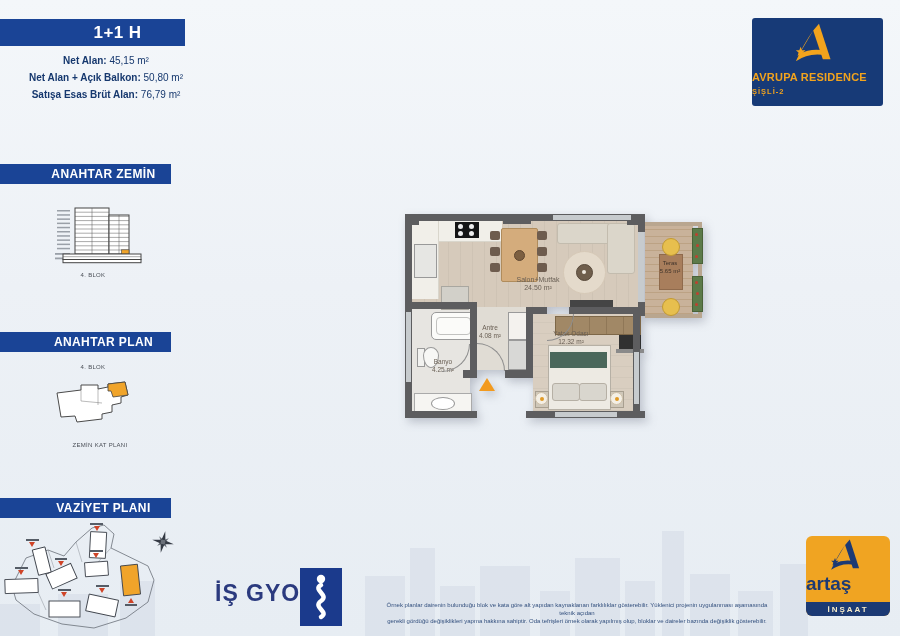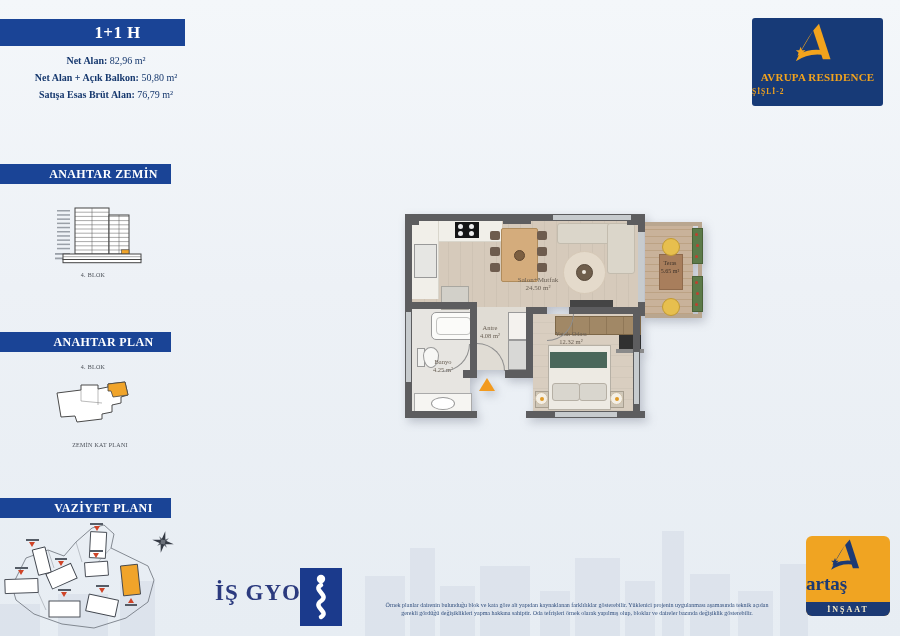--- a/index.html
+++ b/index.html
@@ -1,18 +1,18 @@
 <!DOCTYPE html>
 <html><head>
 <meta charset="utf-8">
 <style>
   html,body{margin:0;padding:0;background:#dfe5ec;}
   #canvas{position:relative;width:900px;height:636px;overflow:hidden;
     background:linear-gradient(180deg,#f4f7fa 0%,#edf1f6 45%,#e7edf3 100%);
-    font-family:Liberation Serif, serif;}
+    font-family:Liberation Sans, sans-serif;}
   .abs{position:absolute;}
   .bar{position:absolute;left:0;background:#1a4496;color:#fff;font-weight:bold;
     display:flex;align-items:center;justify-content:center;letter-spacing:.4px;}
   .areas{position:absolute;left:0;top:52px;width:212px;text-align:center;
     font-size:10px;color:#16386e;line-height:17px;}
   .areas b{font-weight:bold;}
   .cap{position:absolute;text-align:center;font-size:6px;color:#4a4f57;letter-spacing:.3px;}
   .wall{position:absolute;background:#5d5d5f;z-index:4;}
   .win{position:absolute;background:#c7cbce;z-index:5;}
   .floor{position:absolute;z-index:1;}
@@ -45,21 +45,21 @@
   <div class="sky" style="left:540px;bottom:0;width:30px;height:45px"></div>
   <div class="sky" style="left:575px;bottom:0;width:45px;height:78px"></div>
   <div class="sky" style="left:625px;bottom:0;width:30px;height:55px"></div>
   <div class="sky" style="left:662px;bottom:0;width:22px;height:105px"></div>
   <div class="sky" style="left:690px;bottom:0;width:40px;height:62px"></div>
   <div class="sky" style="left:738px;bottom:0;width:35px;height:45px"></div>
   <div class="sky" style="left:780px;bottom:0;width:28px;height:72px"></div>
 
   <div class="bar" style="top:19px;width:135px;height:27px;font-size:17px;padding-left:50px">1+1 H</div>
   <div class="areas">
-    <div><b>Net Alan:</b><span> 82,96 m²</span></div>
+    <div><b>Net Alan:</b><span> 45,15 m²</span></div>
     <div><b>Net Alan + Açık Balkon:</b><span> 50,80 m²</span></div>
     <div><b>Satışa Esas Brüt Alan:</b><span> 76,79 m²</span></div>
   </div>
 
   <div class="bar" style="top:164px;width:135px;height:20px;font-size:12px;padding-left:36px">ANAHTAR ZEMİN</div>
   <svg class="abs" style="left:55px;top:206px;z-index:2" width="95" height="64" viewBox="0 0 95 64">
     <g fill="#9aa0a8">
       <rect x="2" y="4" width="13" height="1.5"></rect>
         <rect x="2" y="8.2" width="13" height="1.5"></rect>
       <rect x="2" y="12.4" width="13" height="1.5"></rect>
@@ -283,21 +283,21 @@
       </div>
     <div class="arc" style="left:37px;top:130px;width:27px;height:27px;border-right:1px solid #8f8f8f;border-bottom:1px solid #8f8f8f;border-radius:0 0 100% 0"></div>
   </div>
 
   <div class="logoA" style="left:752px;top:18px;width:131px;height:88px;background:#173a77;border-radius:3px;z-index:3">
     <svg class="abs" style="left:40px;top:4px" width="52" height="42" viewBox="0 0 54 42">
       <path d="M28 1 L40 38 L32 38 L22 8 Z" fill="#f2a31d"></path>
       <path d="M22 8 L8 32 Q20 26 35 29 L36.5 34 Q18 30 4 40 Q12 22 22 8 Z" fill="#f2a31d"></path>
       <polygon points="9,25 10.4,28.4 14,28.4 11.2,30.8 12.2,34.4 9,32.2 5.8,34.4 6.8,30.8 4,28.4 7.6,28.4" fill="#f2a31d"></polygon>
     </svg>
-    <div class="abs" style="left:0;top:53px;width:131px;text-align:center;font-size:11px;font-weight:bold;color:#f2a31d;letter-spacing:.2px">AVRUPA RESIDENCE</div>
+    <div class="abs" style="left:0;top:53px;width:131px;text-align:left;font-size:11px;font-weight:bold;color:#f2a31d;letter-spacing:.2px">AVRUPA RESIDENCE</div>
     <div class="abs" style="left:0;top:69px;width:131px;text-align:left;font-size:7.5px;font-weight:bold;color:#f2a31d;letter-spacing:1px">ŞİŞLİ-2</div>
   </div>
 
   <div class="abs" style="left:215px;top:580px;font-size:23px;font-weight:800;color:#2b3a7e;letter-spacing:1px;z-index:3">İŞ GYO</div>
   <div class="abs" style="left:300px;top:568px;width:42px;height:58px;background:#1b3a8c;z-index:3">
     <svg width="42" height="58" viewBox="0 0 42 58">
       <circle cx="21" cy="11" r="4.2" fill="#fff"></circle>
       <path d="M21 17 C12 22 30 27 21 33 C12 39 30 44 21 49" stroke="#fff" stroke-width="4.5" fill="none" stroke-linecap="round"></path>
     </svg>
   </div>

